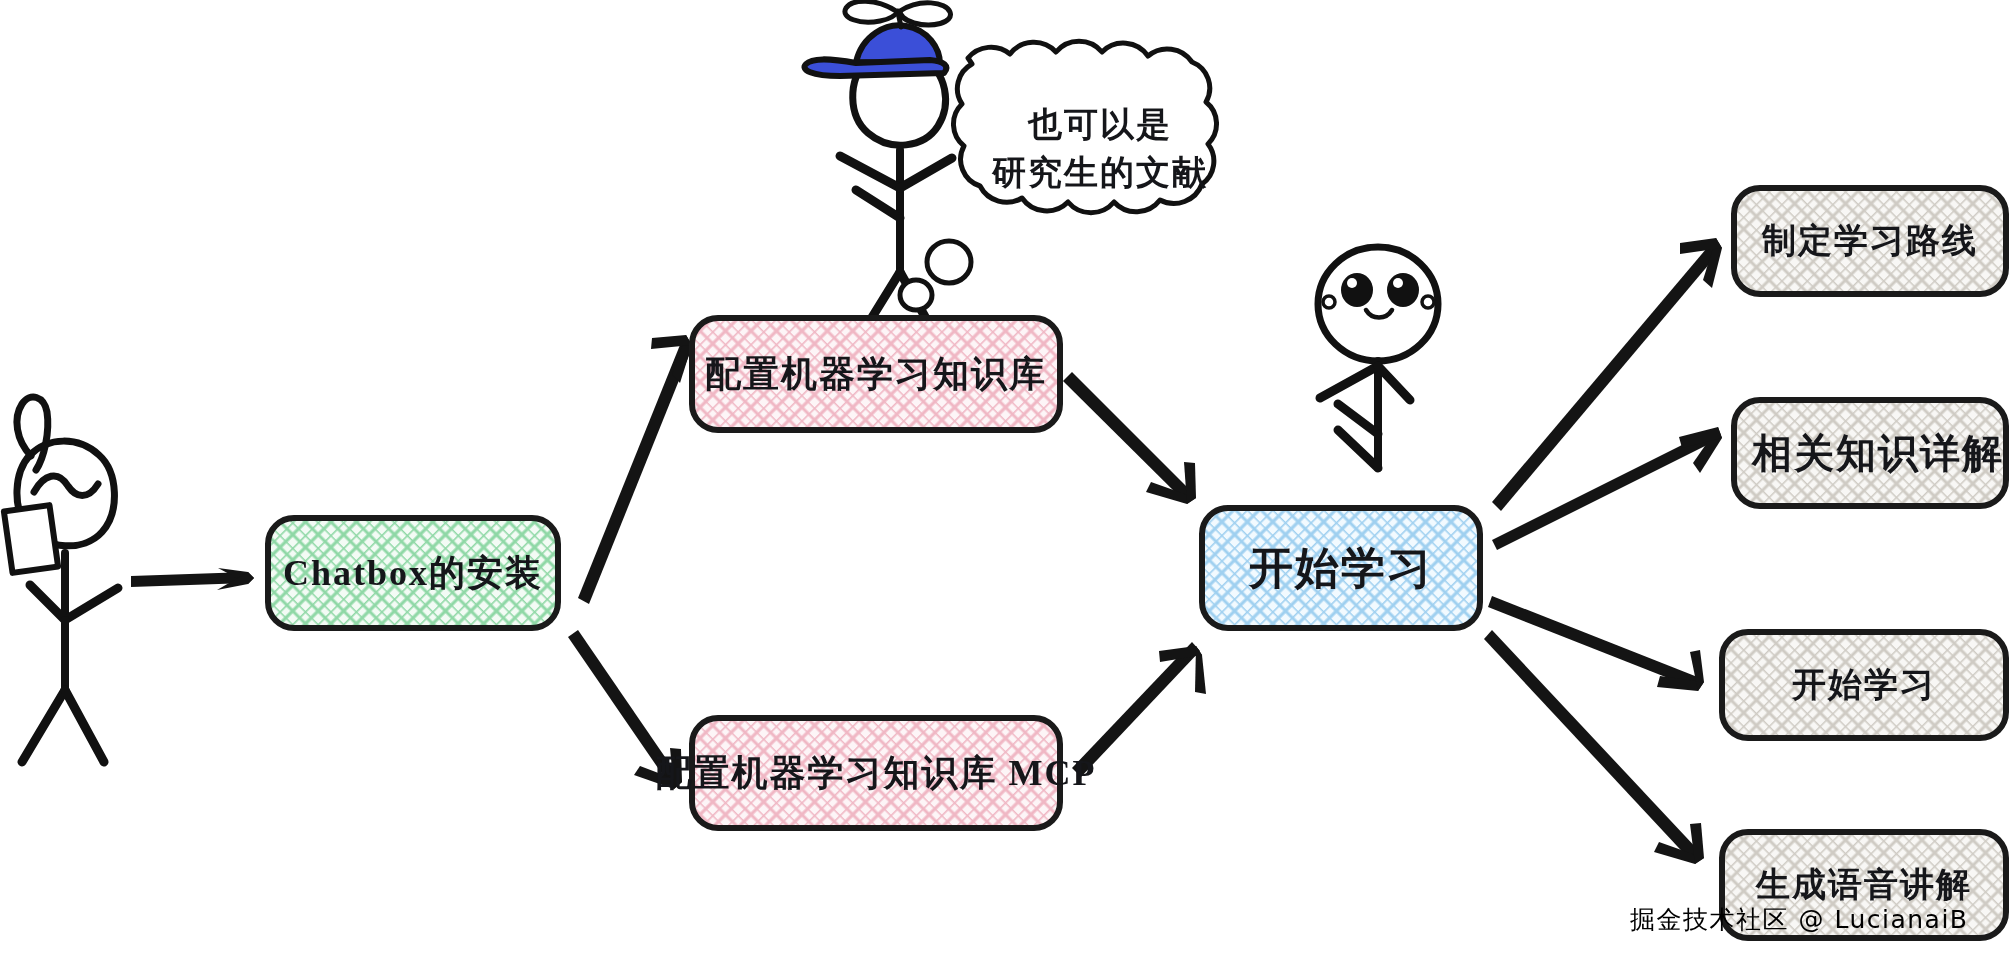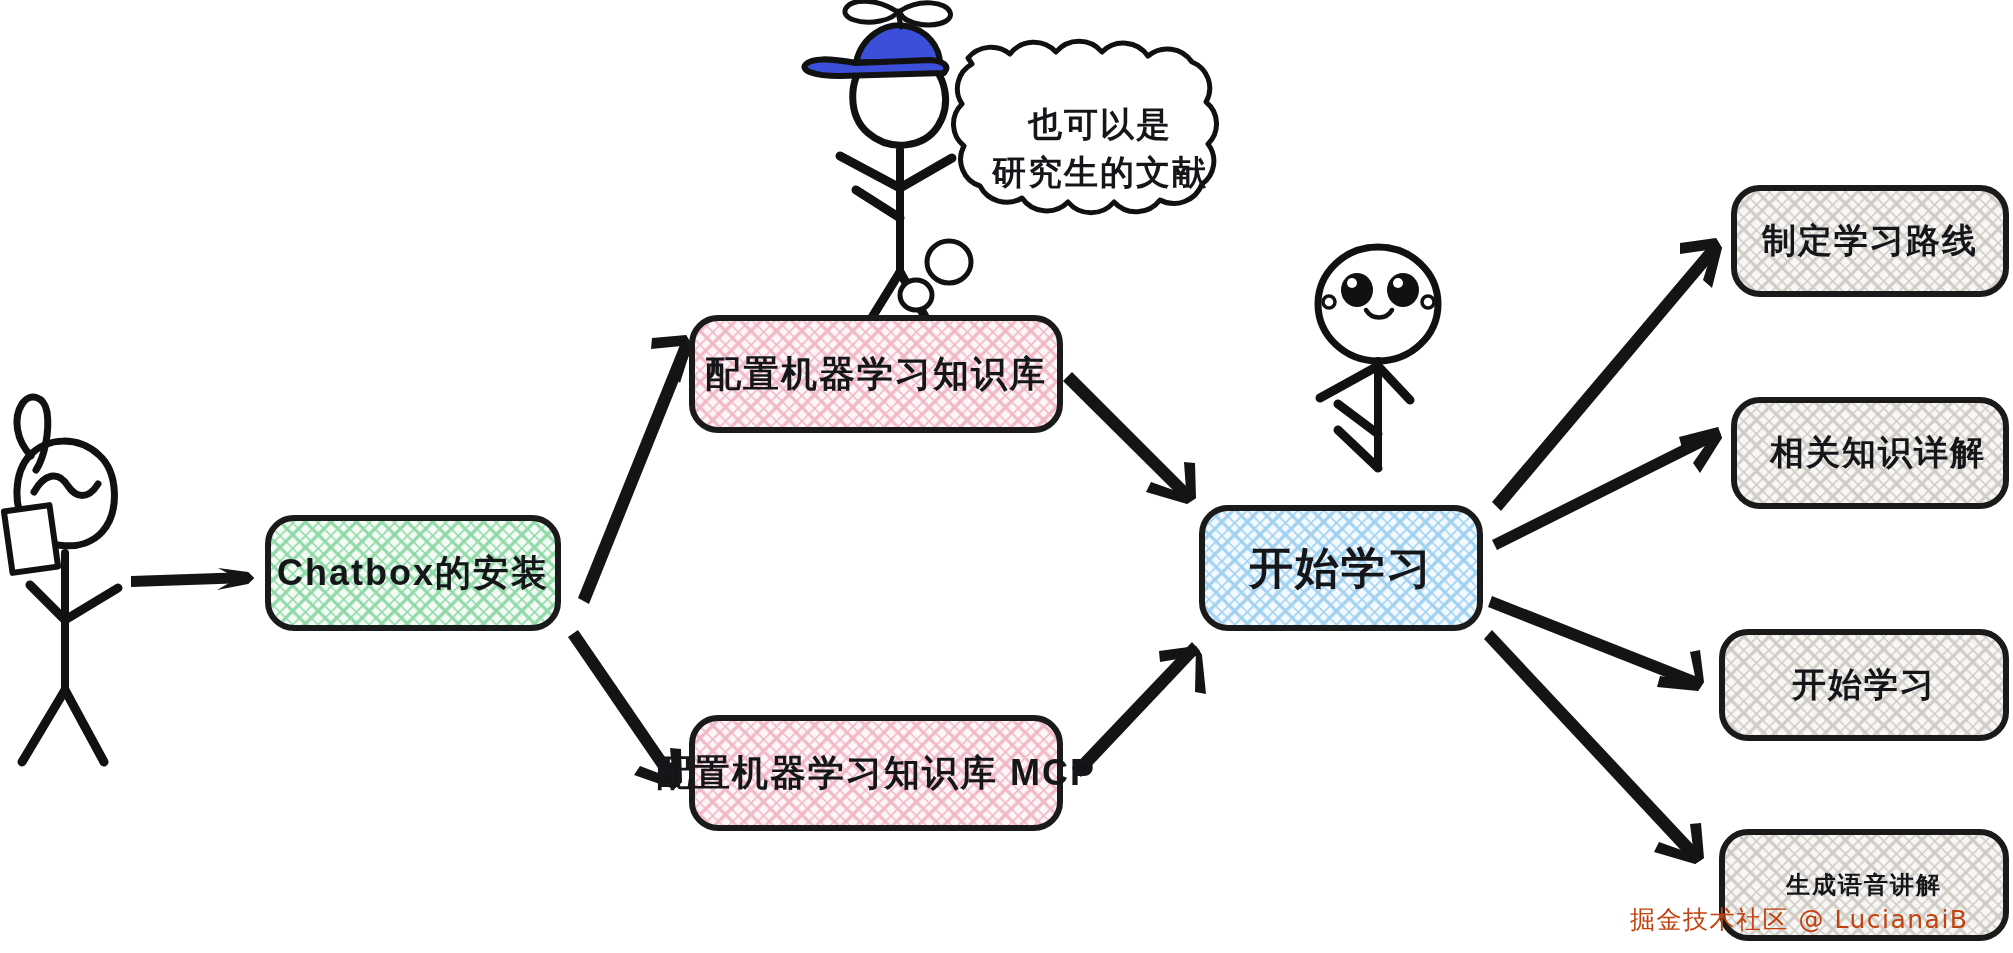--- a/index.html
+++ b/index.html
@@ -24,21 +24,21 @@
     width: 2013px;
     height: 953px;
   }
   .node-label {
     position: absolute;
     display: flex;
     align-items: center;
     justify-content: center;
     text-align: center;
     color: #15161a;
-    font-family: Liberation Sans, sans-serif;
+    font-family: Liberation Serif, serif;
     font-weight: 600;
     letter-spacing: 2px;
     pointer-events: none;
     white-space: nowrap;
   }
   .bubble-label {
     position: absolute;
     display: flex;
     flex-direction: column;
     align-items: center;
@@ -48,21 +48,21 @@
     font-family: "DejaVu Sans", sans-serif;
     font-weight: 600;
     letter-spacing: 2px;
     line-height: 1.42;
     pointer-events: none;
   }
   .watermark {
     position: absolute;
     font-family: "DejaVu Sans", sans-serif;
     font-size: 25px;
-    color: #c2410c;
+    color: #000000;
     letter-spacing: 1.5px;
     white-space: nowrap;
     pointer-events: none;
   }
 </style>
 </head>
 <body>
 
 <div id="canvas">
 
@@ -239,25 +239,25 @@
   <div class="node-label" style="left:692px; top:318px; width:368px; height:112px; font-size:36px;">配置机器学习知识库</div>
 
   <div class="node-label" style="left:268px; top:518px; width:290px; height:110px; font-size:36px;">Chatbox的安装</div>
 
   <div class="node-label" style="left:692px; top:718px; width:368px; height:110px; font-size:36px;">配置机器学习知识库 MCP</div>
 
   <div class="node-label" style="left:1202px; top:508px; width:278px; height:120px; font-size:44px;">开始学习</div>
 
   <div class="node-label" style="left:1734px; top:188px; width:272px; height:106px; font-size:34px;">制定学习路线</div>
 
-  <div class="node-label" style="left:1742px; top:400px; width:272px; height:106px; font-size:34px;">相关知识详解</div>
+  <div class="node-label" style="left:1742px; top:400px; width:272px; height:106px; font-size:40px;">相关知识详解</div>
 
   <div class="node-label" style="left:1722px; top:632px; width:284px; height:106px; font-size:34px;">开始学习</div>
 
-  <div class="node-label" style="left:1722px; top:832px; width:284px; height:106px; font-size:24px;">生成语音讲解</div>
+  <div class="node-label" style="left:1722px; top:832px; width:284px; height:106px; font-size:34px;">生成语音讲解</div>
 
   <div class="bubble-label" style="left:955px; top:78px; width:290px; height:140px; font-size:34px;">
     <span>也可以是</span>
     <span>研究生的文献</span>
   </div>
 
   <div class="watermark" style="left:1630px; top:903px;">掘金技术社区 @ LucianaiB</div>
 
 </div>
 

